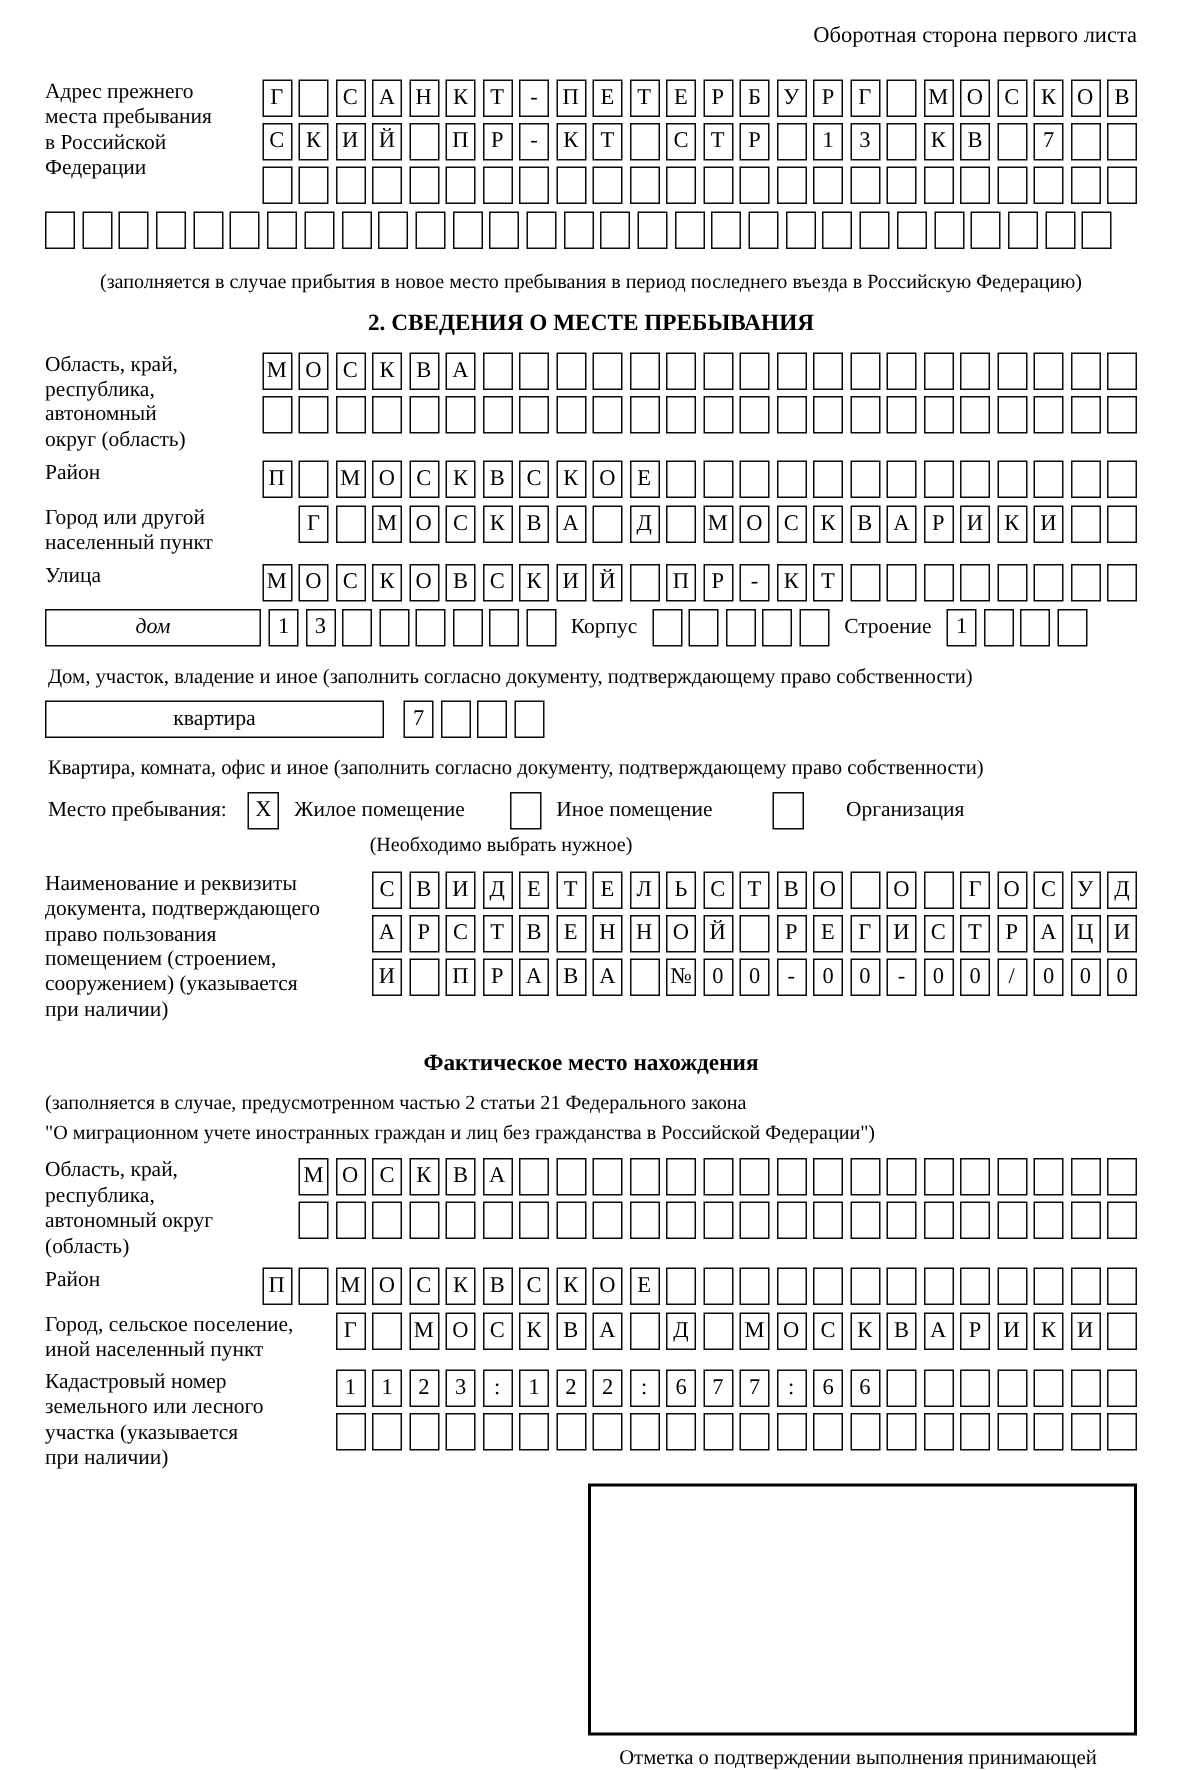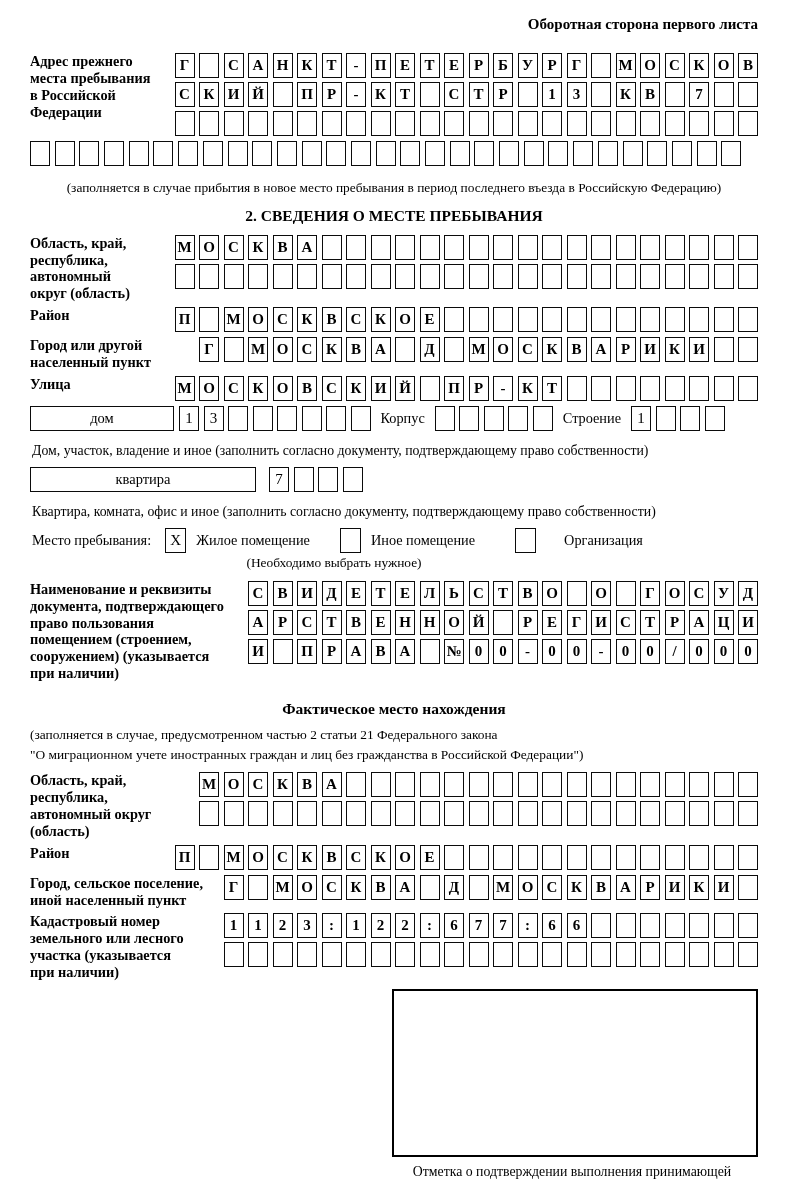--- a/index.html
+++ b/index.html
@@ -1,33 +1,33 @@
 <!DOCTYPE html>
 <html><head>
 <meta charset="utf-8">
 <style>
   html,body{margin:0;padding:0;background:#fff;}
   body{width:800px;height:1180px;overflow:hidden;color:#000;
        font-family:"Liberation Serif","DejaVu Serif",serif;}
   .page{box-sizing:border-box;width:800px;height:1180px;padding:16px 42px 10px 30px;position:relative;}
-  .hdr{text-align:right;font-size:15px;margin-bottom:20px;font-weight:bold;}
-  .field{display:flex;align-items:flex-start;margin-bottom:5px;font-weight:bold;}
+  .hdr{text-align:right;font-size:15px;margin-bottom:20px;}
+  .field{display:flex;align-items:flex-start;margin-bottom:5px;}
   .label{font-size:14.3px;line-height:1.18;white-space:pre-line;flex:0 0 auto;}
   .cells-col{display:flex;flex-direction:column;gap:4px;margin-left:auto;}
   .cell-row{display:flex;gap:4.5px;justify-content:flex-end;}
   .cell{flex:0 0 auto;width:20px;height:25px;border:1.7px solid #0b0b0b;box-sizing:border-box;
         display:flex;align-items:center;justify-content:center;font-size:15px;background:#fff;}
   .fullrow{display:flex;gap:4.7px;margin:0 0 4px 0;}
   .note{font-size:13.4px;text-align:center;margin:14px 0 10px 0;line-height:1.25;}
   .sect-title{font-size:15.5px;font-weight:bold;text-align:center;margin:10px 0 10px 0;}
   .caption{font-size:13.8px;margin:12px 0 8px 2px;}
   .hrow{display:flex;align-items:center;gap:5px;margin-bottom:6px;}
   .wide-box{border:1.7px solid #0b0b0b;height:25px;box-sizing:border-box;display:flex;align-items:center;
             justify-content:center;font-size:14.5px;background:#fff;}
-  .box-dom{width:144px;}
+  .box-dom{width:144px;font-style:italic;}
   .box-kv{width:226px;margin-right:8px;}
   .inline-lbl{font-size:14.3px;padding:0 5px;}
   .stay-row{display:flex;align-items:center;margin:8px 0 2px 2px;font-size:14.3px;}
   .chk{width:21px;height:25px;border:1.7px solid #0b0b0b;box-sizing:border-box;display:flex;
        align-items:center;justify-content:center;font-size:15px;margin:0 10px 0 14px;}
   .stay-note{font-size:13.4px;text-align:center;margin:2px 120px 10px 0;}
   .act-note{font-size:13.4px;text-align:left;line-height:1.35;margin-bottom:8px;}
   .confirm-wrap{width:372px;margin-left:auto;margin-top:8px;}
   .confirm-box{width:366px;height:168px;border:2px solid #000;box-sizing:border-box;margin-left:auto;}
   .confirm-cap{font-size:13.8px;text-align:center;line-height:1.32;margin-top:6px;}

